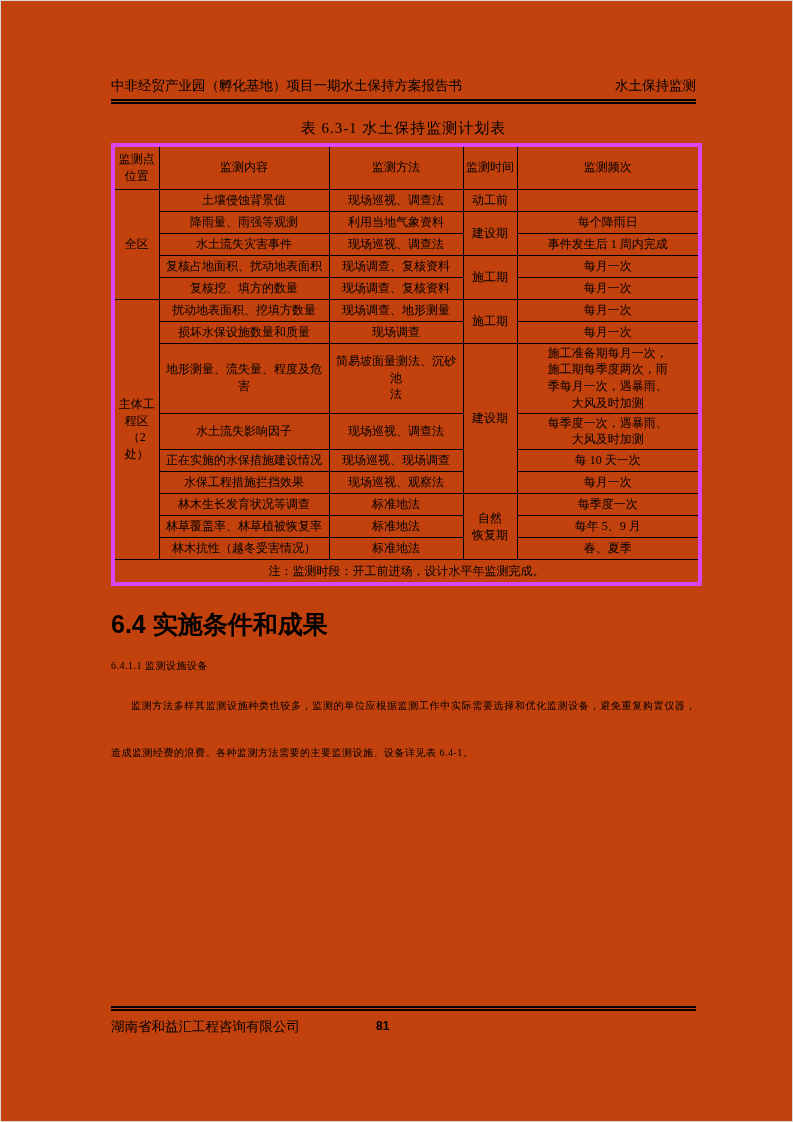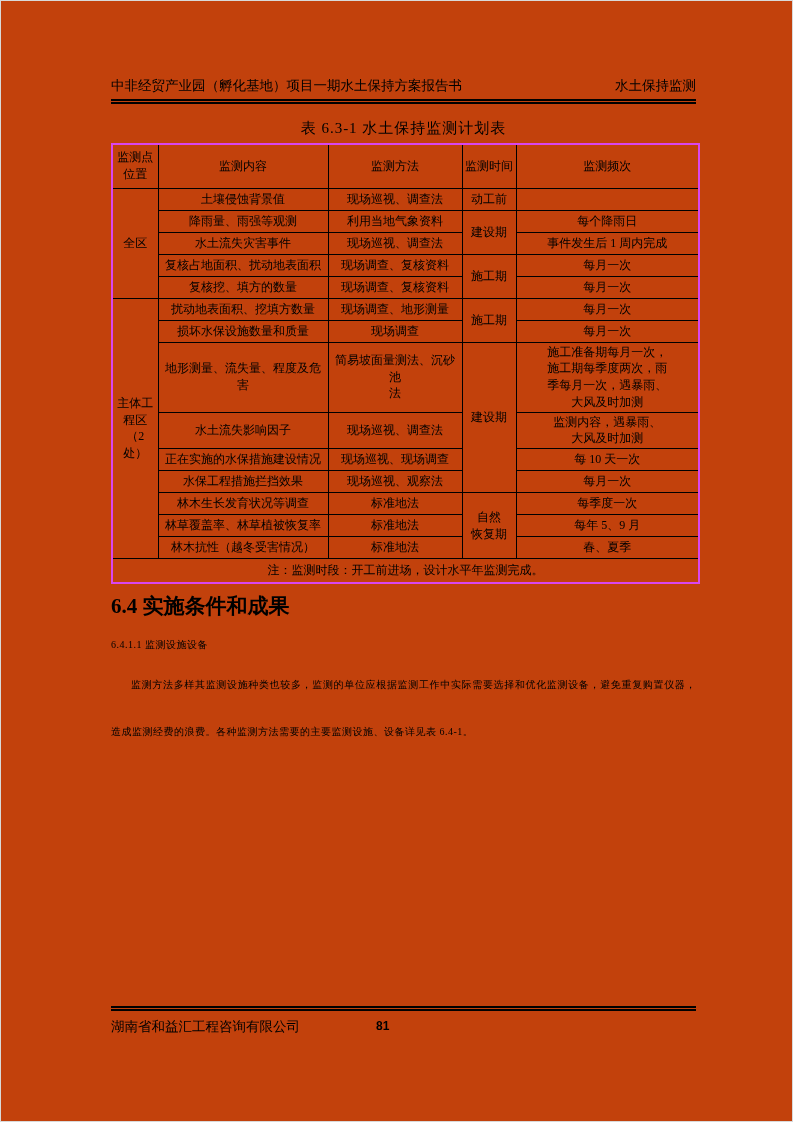--- a/index.html
+++ b/index.html
@@ -12,34 +12,34 @@
   .margins { margin-left:110px; margin-right:96px; }
 
   
   .page-header { display:flex; justify-content:space-between; align-items:flex-end;
     padding-top:76px; font-size:13.5px; line-height:17px; }
   .double-rule { margin-top:5px; height:5px; border-top:2px solid #000; border-bottom:2px solid #000; }
 
   
   .table-title { text-align:center; font-size:15px; margin-top:15px; letter-spacing:1px; }
   table.plan { border-collapse:collapse; table-layout:fixed; width:587px; margin-top:5px;
-    font-size:12px; border:2px solid #d946ef; }
+    font-size:12px; border:4px solid #d946ef; }
   table.plan th, table.plan td {
     border:1px solid #000; text-align:center; vertical-align:middle;
     white-space:pre-line; line-height:1.4; padding:1px 2px; font-weight:normal;
   }
   tr.rh-44 { height:44px; }
   tr.rh-22 { height:22px; }
   tr.rh-66 { height:66px; }
   tr.rh-32 { height:32px; }
   tr.rh-24 { height:24px; }
   td.note-cell { text-align:left; padding-left:8px; }
 
   
-  .h1 { font-family:Liberation Serif, serif; font-weight:bold; font-size:21px; margin-top:8px; }
+  .h1 { font-family:Liberation Sans, sans-serif; font-weight:bold; font-size:25px; margin-top:22px; }
   .h2 { font-family:"Liberation Sans",sans-serif; font-weight:bold; font-size:16.5px; margin-top:19px; }
   .h3 { font-size:10px; font-weight:normal; margin-top:18px; letter-spacing:0.5px; }
   .body-p { font-size:10px; line-height:47px; margin-top:9px; text-align:justify; text-indent:2em; letter-spacing:0.5px; }
 
   
   .footer { position:absolute; left:110px; right:96px; top:1005px; }
   .footer-row { position:relative; margin-top:7px; font-size:13.5px; line-height:17px; }
   .page-num { position:absolute; left:265px; top:0;
     font-family:"Liberation Sans",sans-serif; font-size:12px; font-weight:bold; }
 </style>
@@ -124,21 +124,21 @@
 法</td>
           <td rowspan="4">建设期</td>
           <td>施工准备期每月一次，
 施工期每季度两次，雨
 季每月一次，遇暴雨、
 大风及时加测</td>
         </tr>
         <tr class="rh-32">
           <td>水土流失影响因子</td>
           <td>现场巡视、调查法</td>
-          <td>监测内容，遇暴雨、
+          <td>每季度一次，遇暴雨、
 大风及时加测</td>
         </tr>
         <tr class="rh-22">
           <td>正在实施的水保措施建设情况</td>
           <td>现场巡视、现场调查</td>
           <td>每 10 天一次</td>
         </tr>
         <tr class="rh-22">
           <td>水保工程措施拦挡效果</td>
           <td>现场巡视、观察法</td>

